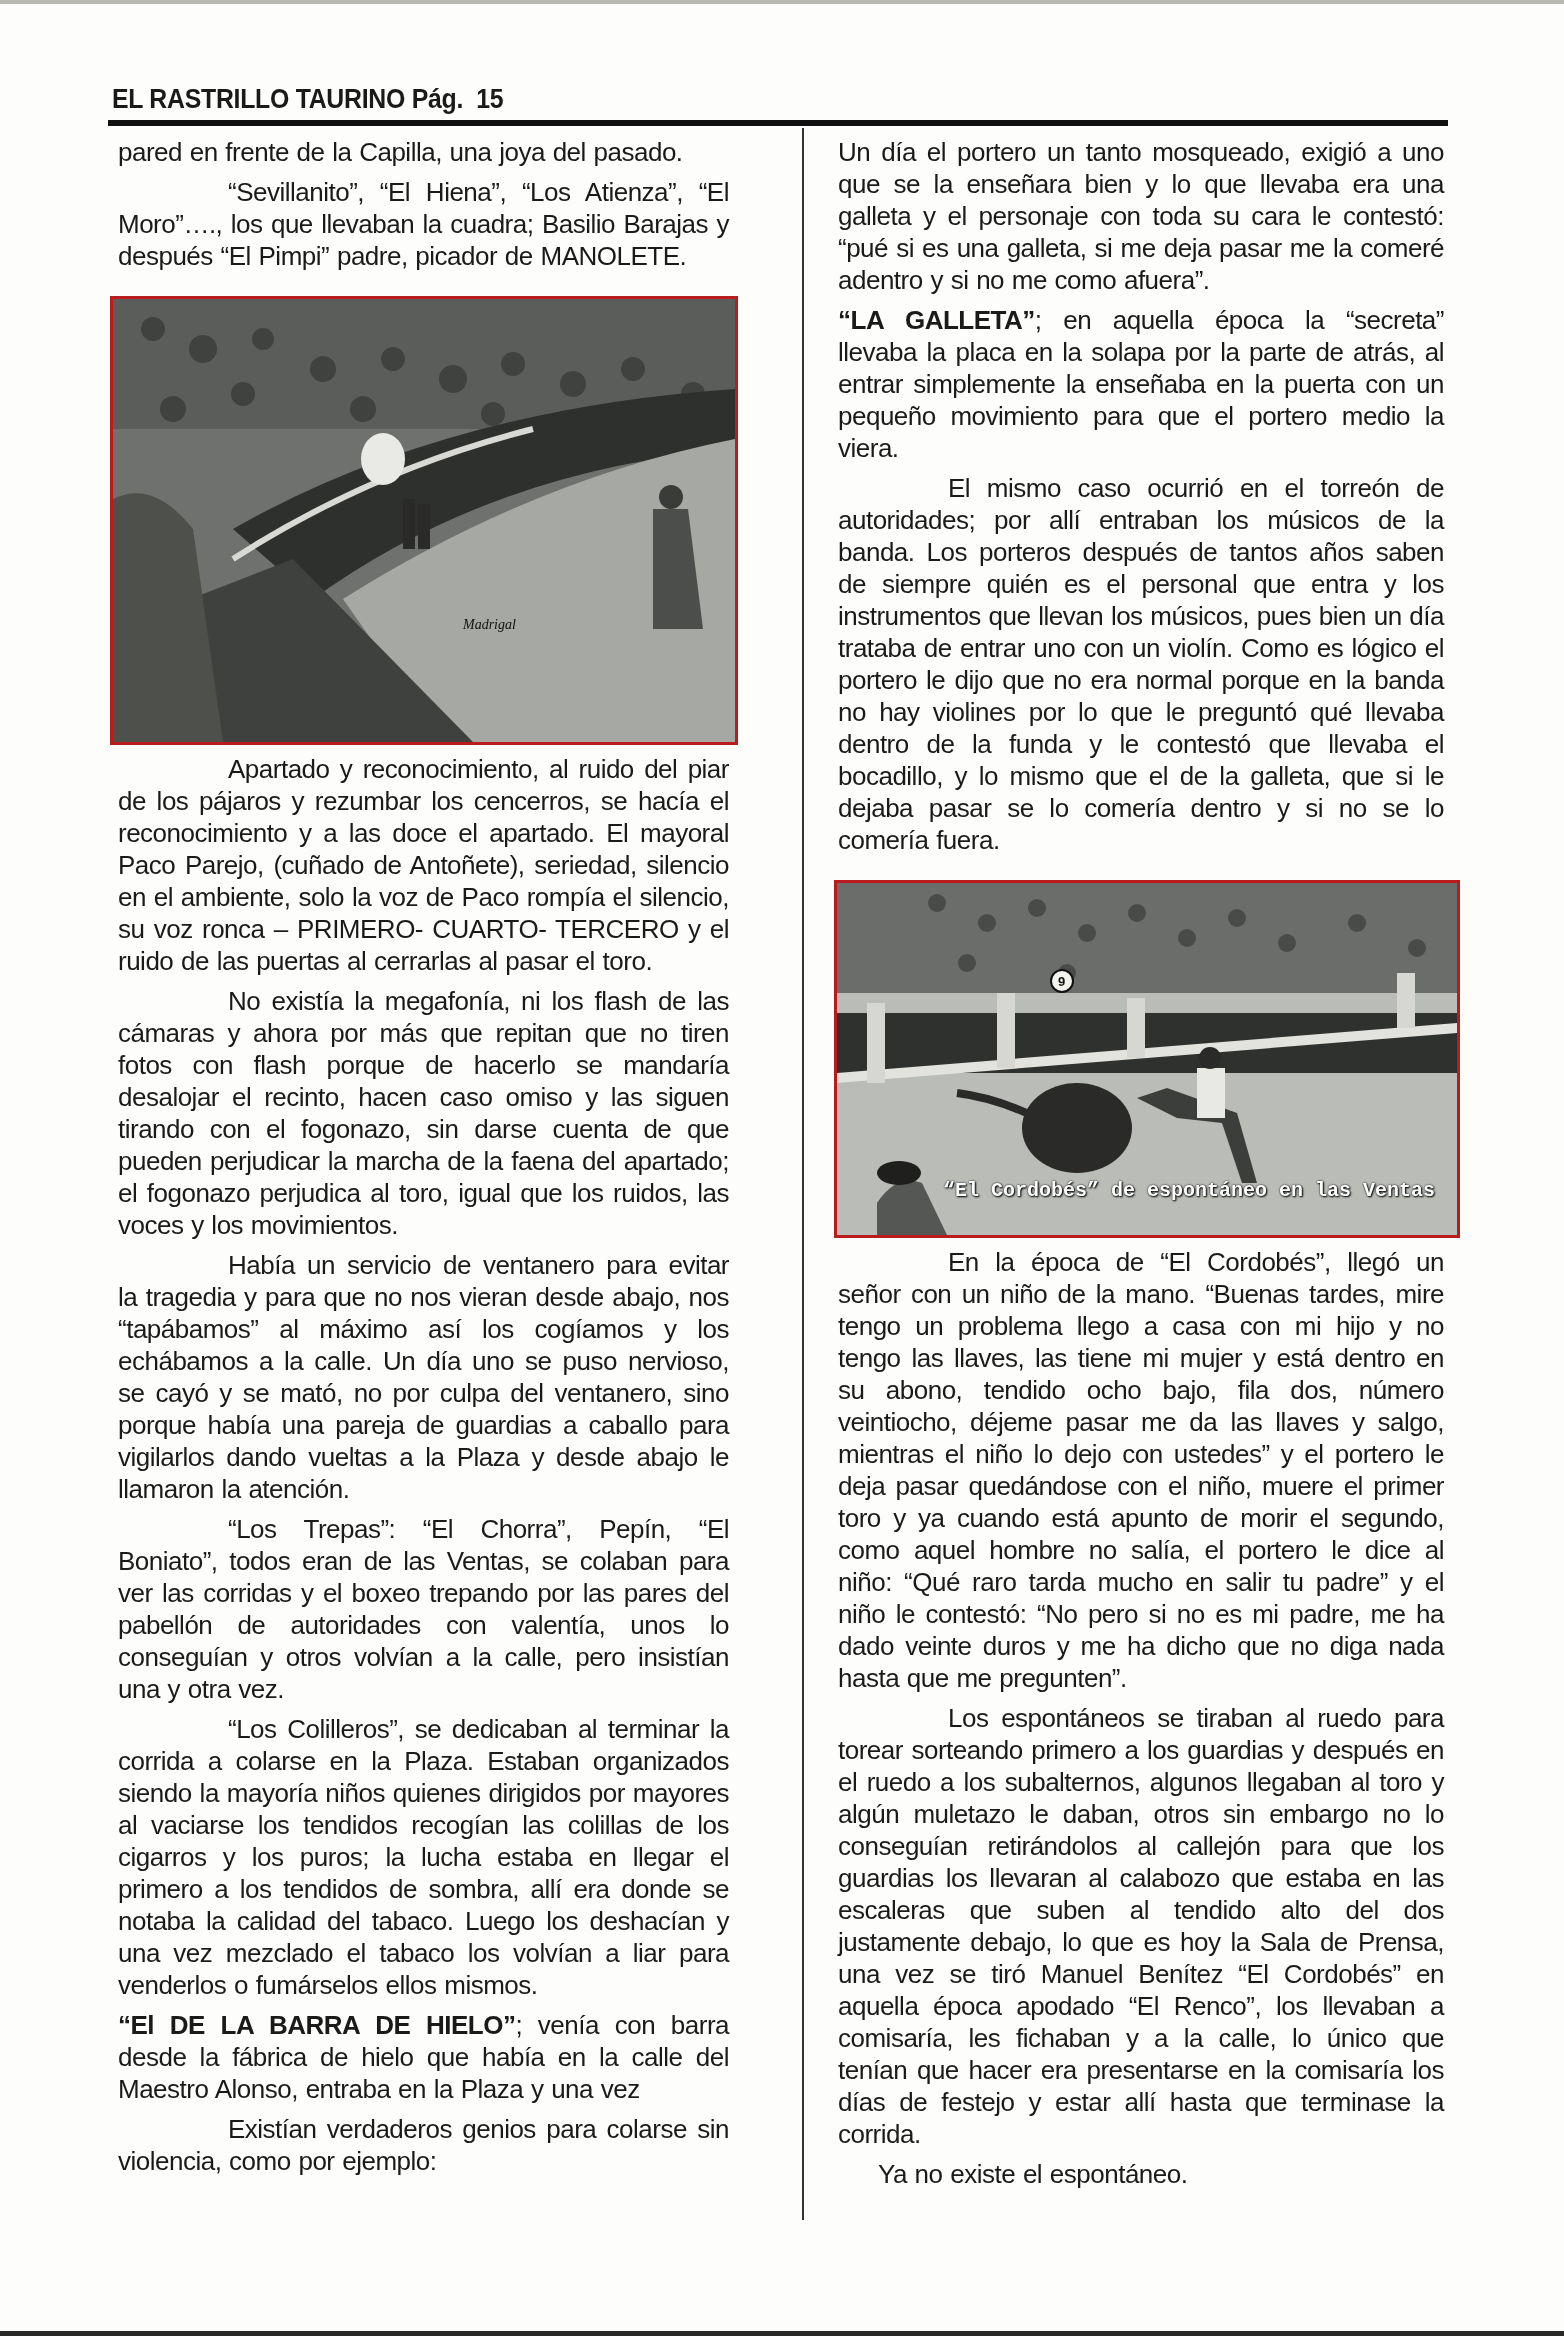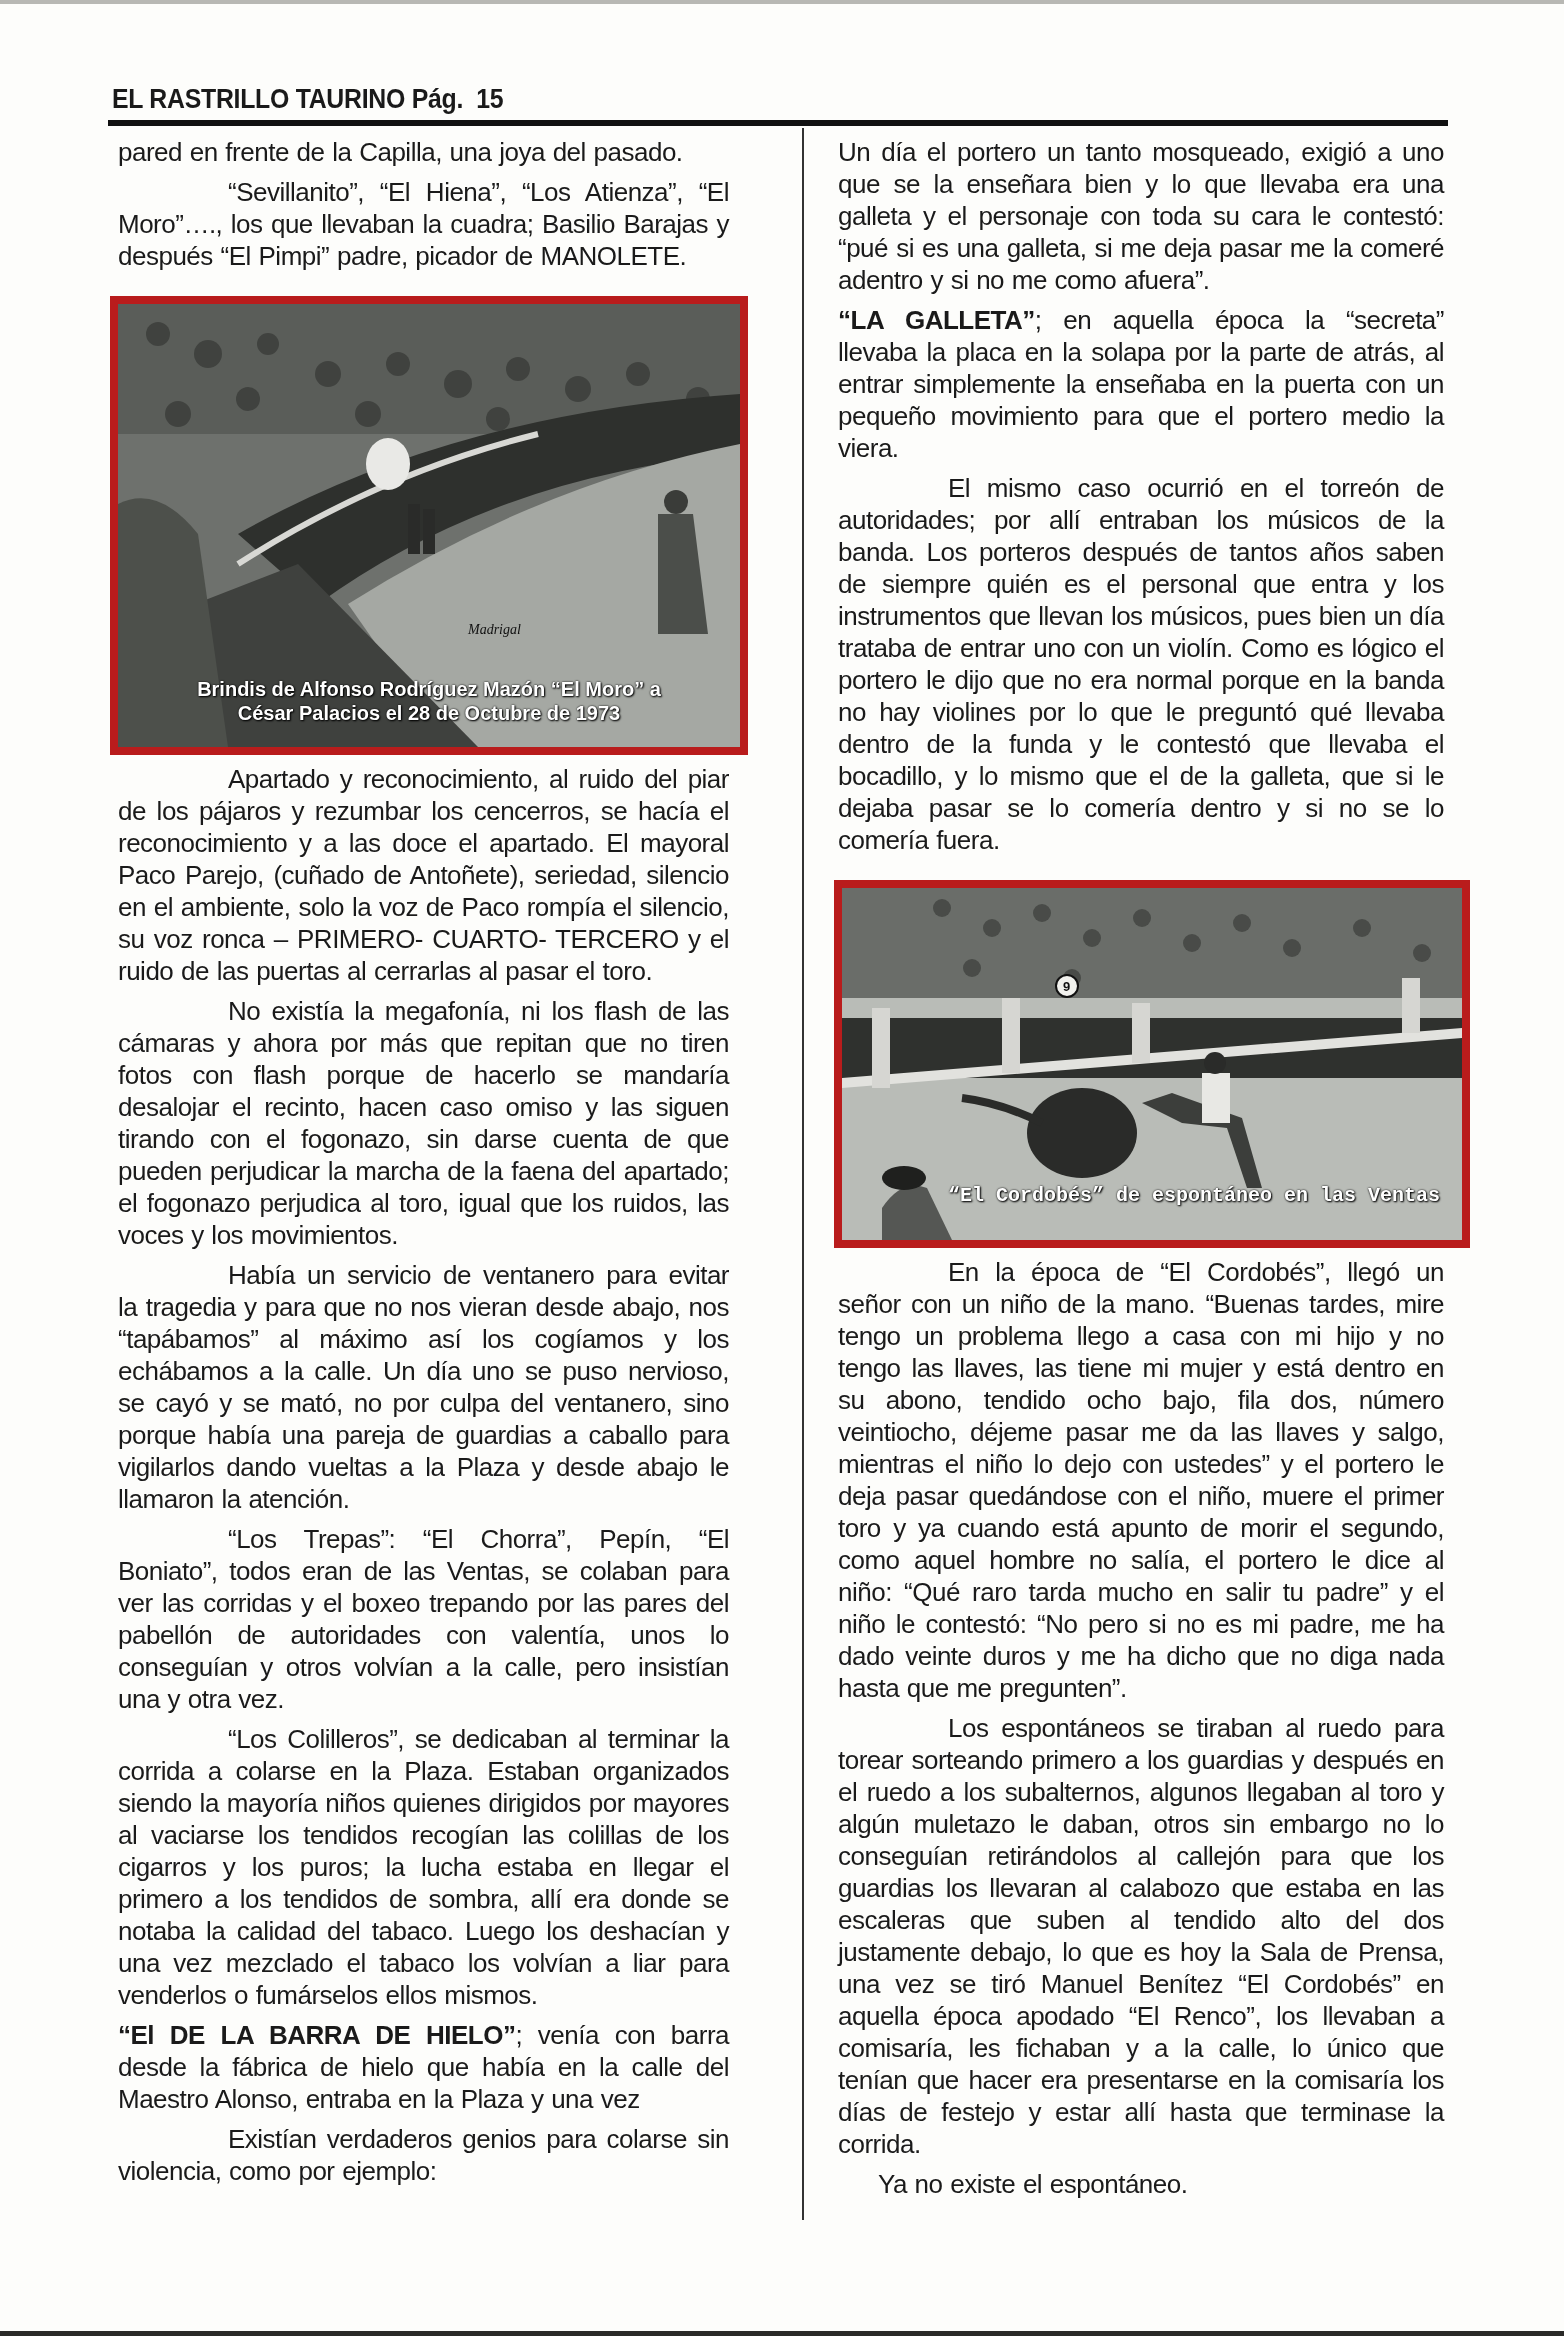--- a/index.html
+++ b/index.html
@@ -20,21 +20,21 @@
   .col { position:absolute; top:128px; }
   .col-left { left:110px; width:627px; }
   .col-right { left:830px; width:622px; }
   p.txt {
     margin:8px; font-size:26px; line-height:32px; text-align:justify;
     letter-spacing:-0.5px; word-spacing:1px;
   }
   p.indent { text-indent:110px; }
   .bold { font-weight:bold; }
   .photo {
-    position:relative; border:8px solid #b91c1c; margin:24px 0 4px 0; overflow:hidden;
+    position:relative; border:3px solid #b91c1c; margin:24px 0 4px 0; overflow:hidden;
   }
   .photo-1 { width:622px; height:443px; }
   .photo-2 { width:620px; height:352px; margin-left:4px; }
   .photo svg { position:absolute; left:0; top:0; }
   .caption {
     position:absolute; left:0; right:0; text-align:center; color:#fff;
     font-weight:bold; font-size:20px; line-height:24px;
     text-shadow:0 0 2px #000, 1px 1px 2px #000;
   }
   .caption-1 { bottom:22px; }
@@ -79,24 +79,20 @@
       <path d="M120 260 Q260 170 420 130" stroke="#d8d8d4" stroke-width="6" fill="none"></path>
       <path d="M0 330 L180 260 L360 443 L0 443 Z" fill="#3f413e"></path>
       <path d="M0 443 L0 200 Q40 180 80 230 L110 443 Z" fill="#4d504b"></path>
       <ellipse cx="270" cy="160" rx="22" ry="26" fill="#e9e9e6"></ellipse>
       <rect x="290" y="200" width="12" height="50" fill="#2a2b29"></rect>
         <rect x="305" y="205" width="12" height="45" fill="#2a2b29"></rect>
       <path d="M540 210 L575 210 L590 330 L540 330 Z" fill="#4b4e4a"></path>
       <circle cx="558" cy="198" r="12" fill="#3a3c39"></circle>
       <text x="350" y="330" fill="#111" font-size="14" font-style="italic" font-family="Liberation Serif, serif">Madrigal</text>
     </svg>
-    <div class="caption caption-1">
-      <div>Brindis de Alfonso Rodríguez Mazón “El Moro” a</div>
-      <div>César Palacios el 28 de Octubre de 1973</div>
-    </div>
   </div>
 
   <p class="txt indent">Apartado y reconocimiento, al ruido del piar de los pájaros y rezumbar los cencerros, se hacía el reconocimiento y a las doce el apartado. El mayoral Paco Parejo, (cuñado de Antoñete), seriedad, silencio en el ambiente, solo la voz de Paco rompía el silencio, su voz ronca – PRIMERO- CUARTO- TERCERO y el ruido de las puertas al cerrarlas al pasar el toro.</p>
   <p class="txt indent">No existía la megafonía, ni los  flash de las cámaras y ahora por más que repitan que no tiren fotos con flash porque de hacerlo se mandaría desalojar el recinto, hacen caso omiso y las siguen tirando con el fogonazo, sin darse cuenta de que pueden perjudicar la marcha de la faena del apartado; el fogonazo perjudica al toro, igual que los ruidos, las voces y los movimientos.</p>
   <p class="txt indent">Había un servicio de ventanero para evitar la tragedia y para que no nos vieran desde abajo, nos “tapábamos” al máximo así los cogíamos y los echábamos a la calle.  Un día uno se puso nervioso, se cayó y se mató, no por culpa del ventanero, sino porque había una pareja de guardias a caballo para vigilarlos dando vueltas a la Plaza y desde abajo le llamaron la atención.</p>
   <p class="txt indent">“Los Trepas”: “El Chorra”, Pepín, “El Boniato”, todos eran de las Ventas, se colaban para ver las corridas y el boxeo trepando por las pares del pabellón de autoridades con valentía, unos lo conseguían y otros volvían a la calle, pero insistían una y otra vez.</p>
   <p class="txt indent">“Los Colilleros”, se dedicaban al terminar la corrida a colarse en la Plaza.  Estaban organizados siendo la mayoría niños quienes dirigidos por mayores al vaciarse los tendidos recogían las colillas de los cigarros y los puros; la lucha estaba en llegar el primero a los tendidos de sombra, allí era donde se notaba la calidad del tabaco.  Luego los deshacían y una vez mezclado el tabaco los volvían a liar para venderlos o fumárselos ellos mismos.</p>
   <p class="txt"><span class="bold">“El DE LA BARRA DE HIELO”</span><span>; venía con barra desde la fábrica de hielo que había en la calle del Maestro Alonso, entraba en la Plaza y una vez</span></p>
   <p class="txt indent">Existían verdaderos genios para colarse sin violencia, como por ejemplo:</p>
 </div>

